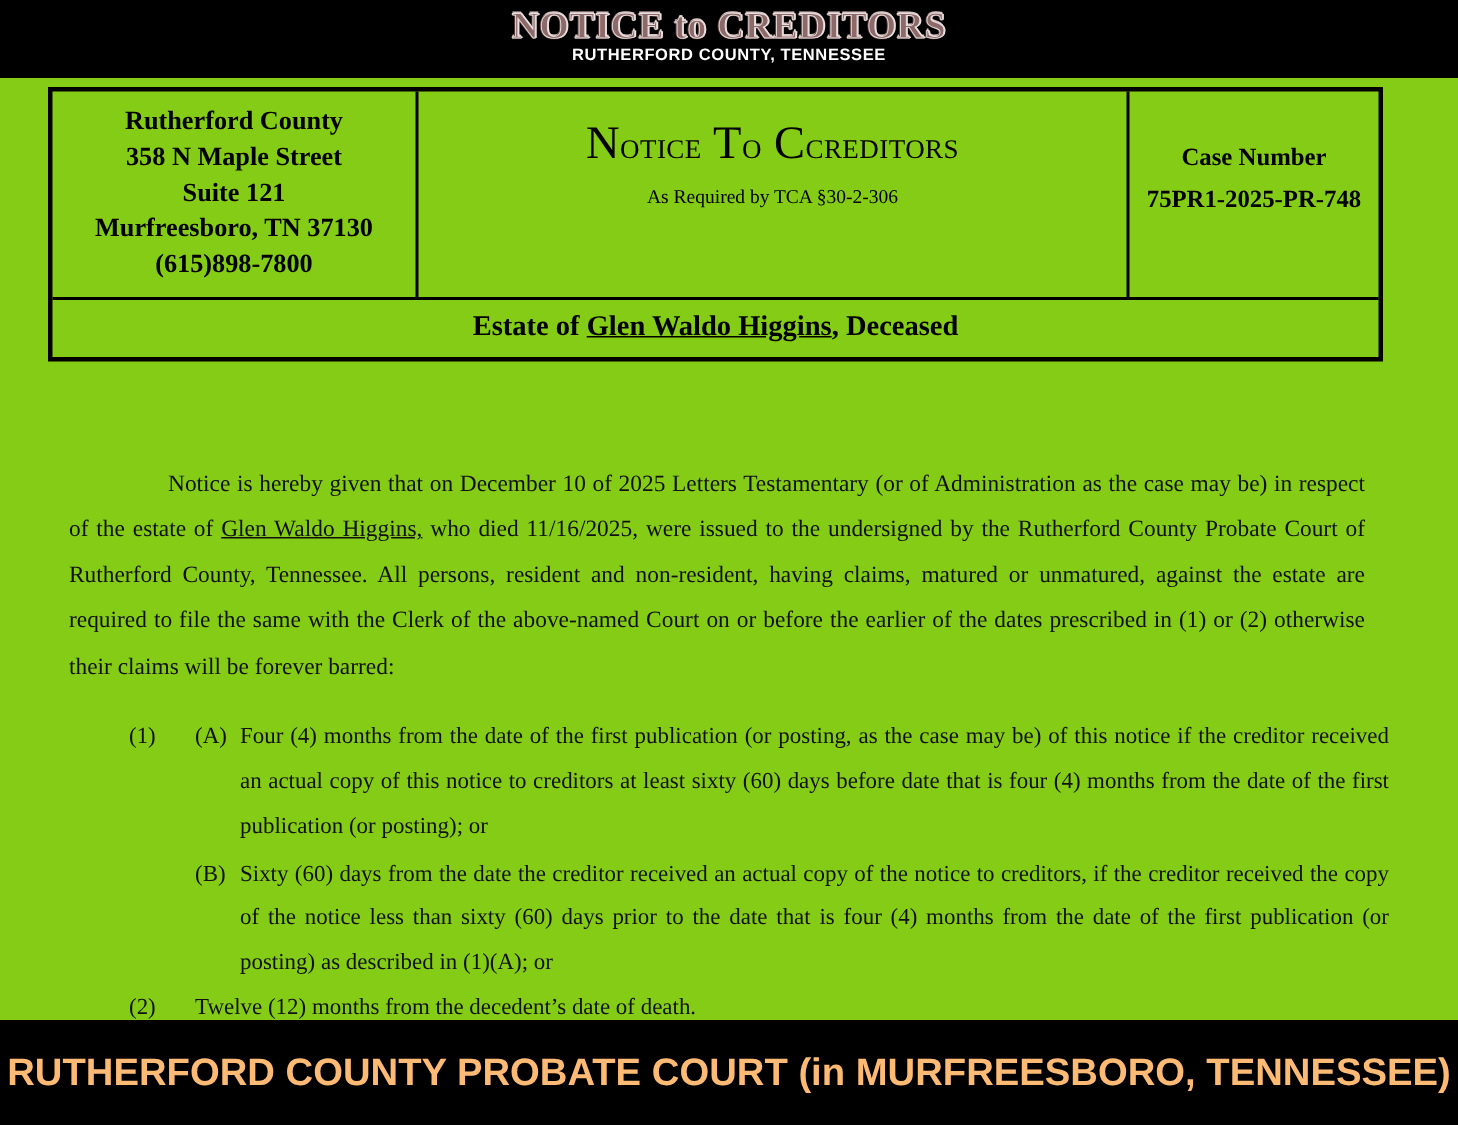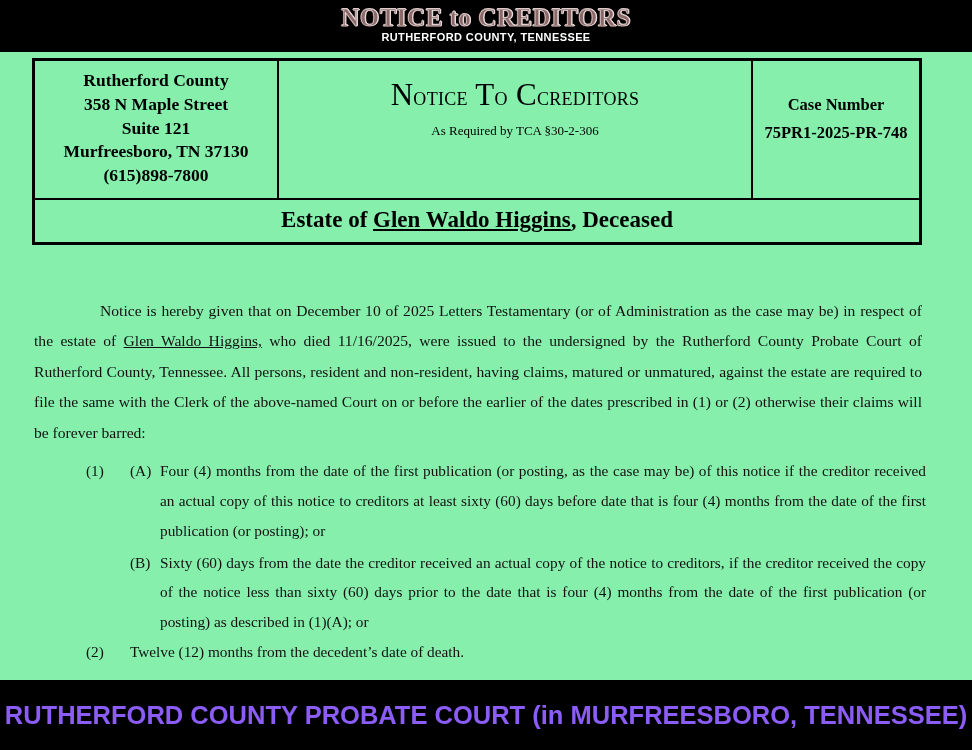--- a/index.html
+++ b/index.html
@@ -56,21 +56,21 @@
     color: #ffffff;
   }
 
   
   .sheet {
     position: absolute;
     left: 0;
     top: 52px;
     width: 972px;
     height: 628px;
-    background: #86efac;
+    background: #84cc16;
   }
 
   .doc-box {
     position: absolute;
     left: 32px;
     top: 6px;
     width: 890px;
     border: 3px solid #000;
     box-sizing: border-box;
   }
@@ -121,21 +121,21 @@
     font-size: 16.5px;
     line-height: 1.7;
   }
 
   .estate-row {
     border-top: 2px solid #000;
     text-align: center;
     padding: 7px 0 9px 0;
     font-family: "Liberation Serif", serif;
     font-weight: bold;
-    font-size: 23px;
+    font-size: 19px;
   }
   .estate-row .u {
     text-decoration: underline;
   }
 
   
   .body-text {
     position: absolute;
     left: 30px;
     top: 240px;
@@ -192,21 +192,21 @@
     background: #000;
     display: flex;
     align-items: center;
     justify-content: center;
   }
   .bottom-banner-text {
     font-family: "Liberation Sans", sans-serif;
     font-weight: bold;
     font-size: 25.5px;
     letter-spacing: 0px;
-    color: #8b5cf6;
+    color: #fdba74;
     white-space: nowrap;
   }
 </style>
 </head>
 <body>
 
 <div class="page">
 
   <div class="top-banner">
     <span class="top-banner-title">NOTICE to CREDITORS</span>
@@ -242,21 +242,21 @@
       </div>
 
       <div class="estate-row">
         <span>Estate of</span>
         <span class="u">Glen Waldo Higgins</span><span>, Deceased</span>
       </div>
 
     </div>
 
     <div class="body-text">
-      <p style="margin:4px">
+      <p style="margin:16px">
         <span class="indent"></span><span>Notice is hereby given that on December 10 of 2025 Letters Testamentary (or of Administration as the case may be) in respect of the estate of </span><span class="u">Glen Waldo Higgins,</span><span> who died 11/16/2025, were issued to the undersigned by the Rutherford County Probate Court of Rutherford County, Tennessee.  All persons, resident and non-resident, having claims, matured or unmatured, against the estate are required to file the same with the Clerk of the above-named Court on or before the earlier of the dates prescribed in (1) or (2) otherwise their claims will be forever barred:</span>
       </p>
 
       <div class="list">
 
         <div class="list-item">
           <div class="list-num">(1)</div>
           <div class="list-body">
             <div class="sub-item">
               <div class="sub-letter">(A)</div>

